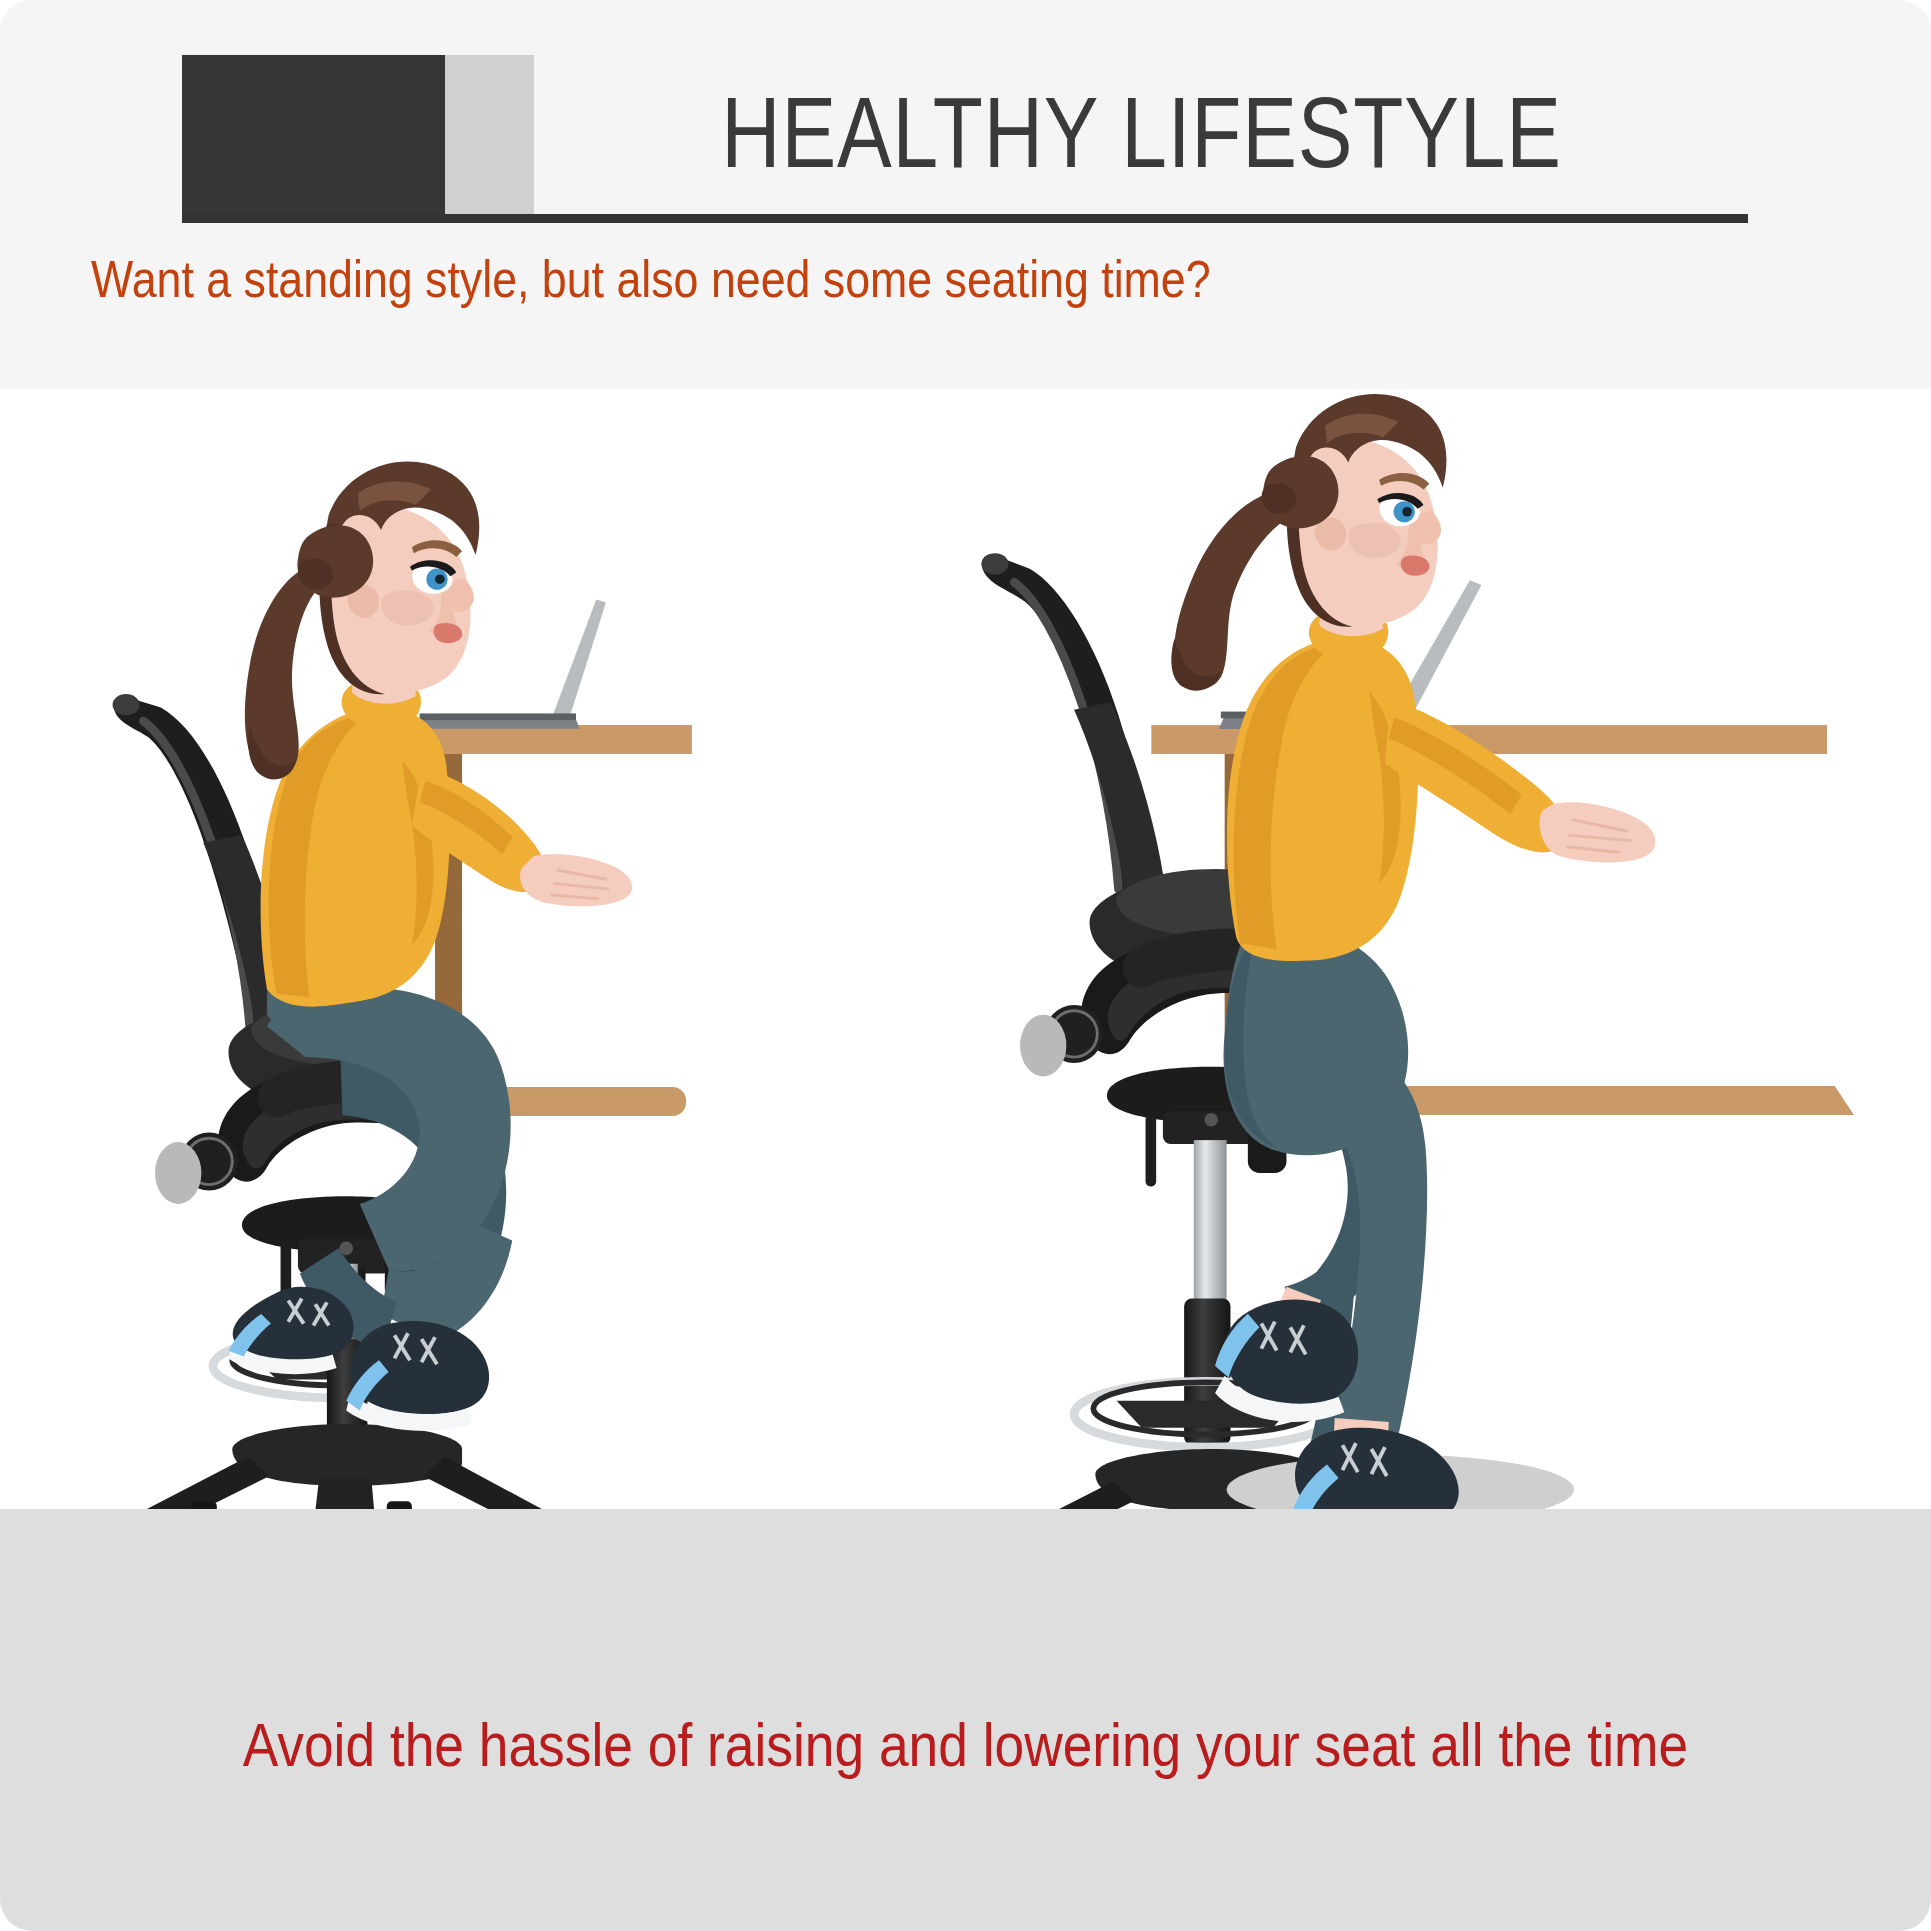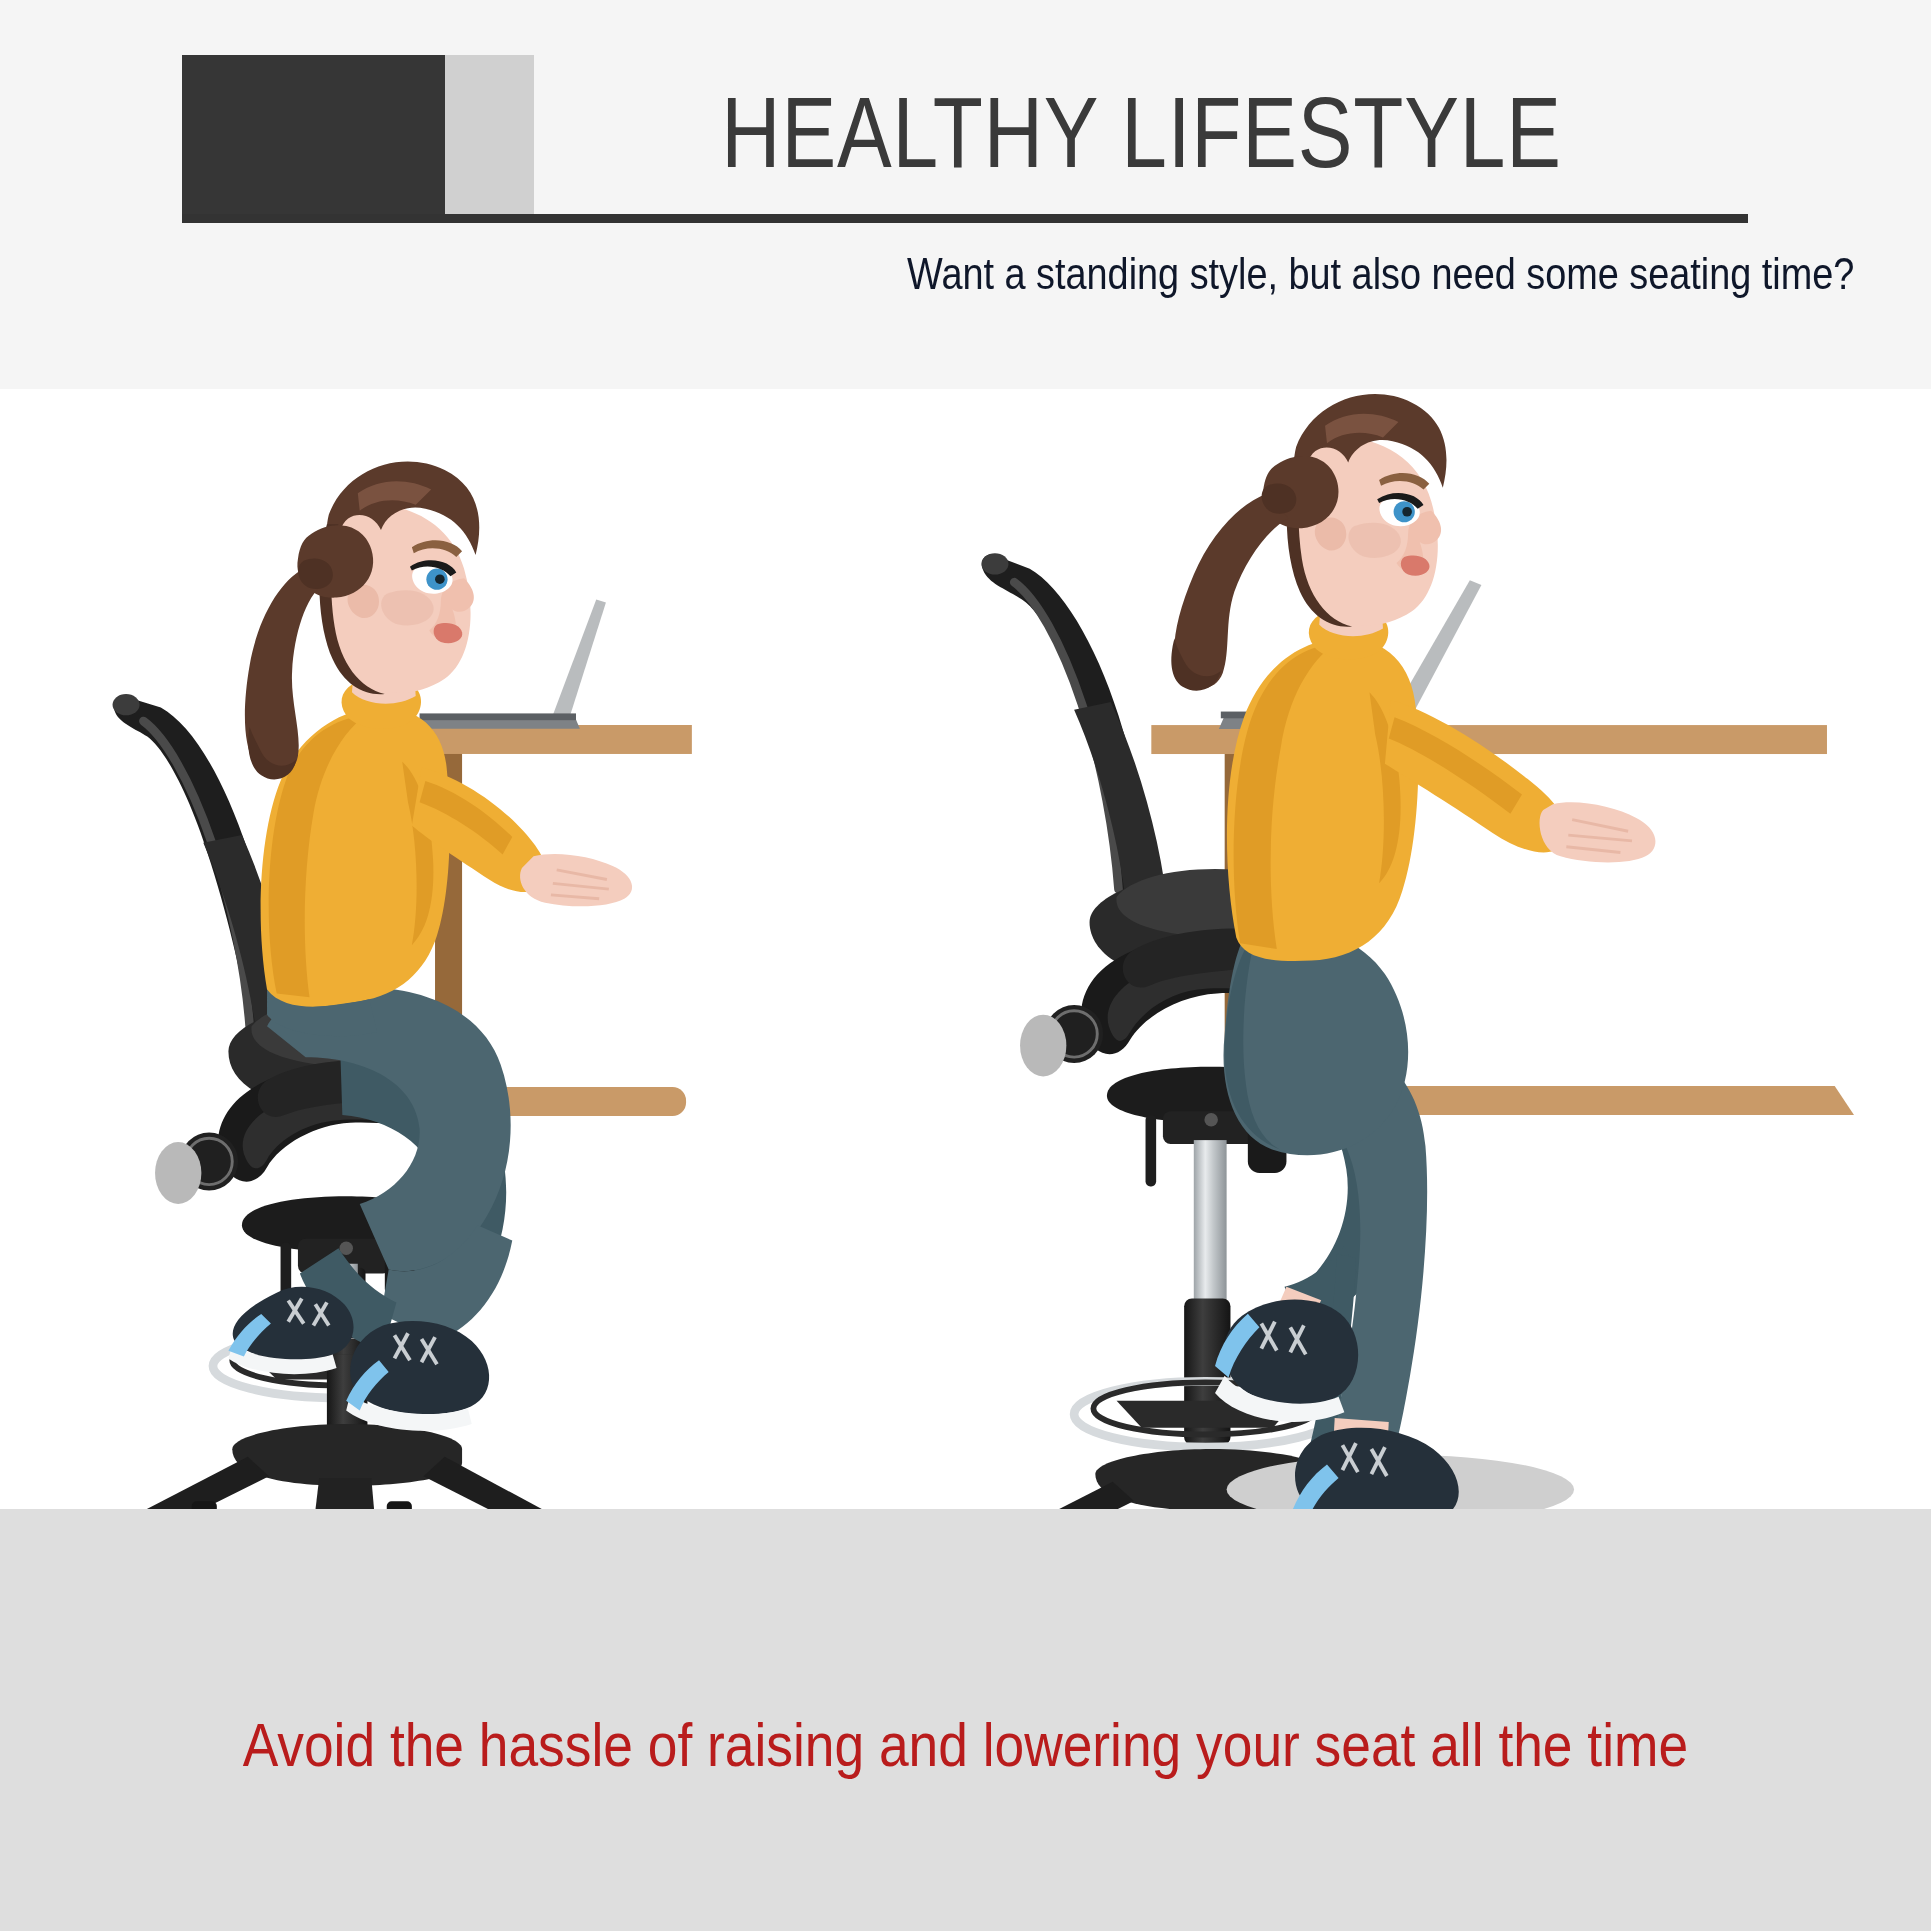--- a/index.html
+++ b/index.html
@@ -9,20 +9,21 @@
   }
   body {
     font-family: "Liberation Sans", sans-serif;
   }
   #page {
     position: relative;
     width: 1931px;
     height: 1931px;
     background: #ffffff;
     overflow: hidden;
+    border-radius: 32px;
   }
 
   
   .header-band {
     position: absolute;
     left: 0; top: 0;
     width: 1931px;
     height: 389px;
     background: #f5f5f5;
   }
@@ -58,25 +59,25 @@
     letter-spacing: 1px;
     color: #3a3a3a;
     transform: scaleX(0.82);
     transform-origin: center center;
     white-space: nowrap;
   }
   .header-subtitle {
     position: absolute;
     left: 0; top: 249px;
     width: 1931px;
-    text-align: right;
+    text-align: left;
     font-family: "Liberation Sans Narrow", "Liberation Sans", sans-serif;
-    font-size: 44px;
+    font-size: 52px;
     font-weight: 400;
-    color: #0f172a;
+    color: #c2410c;
     white-space: nowrap;
   }
   .header-subtitle span { display:inline-block; transform: scaleX(0.86); }
 
   
   .footer-band {
     position: absolute;
     left: 0; top: 1509px;
     width: 1931px;
     height: 422px;

